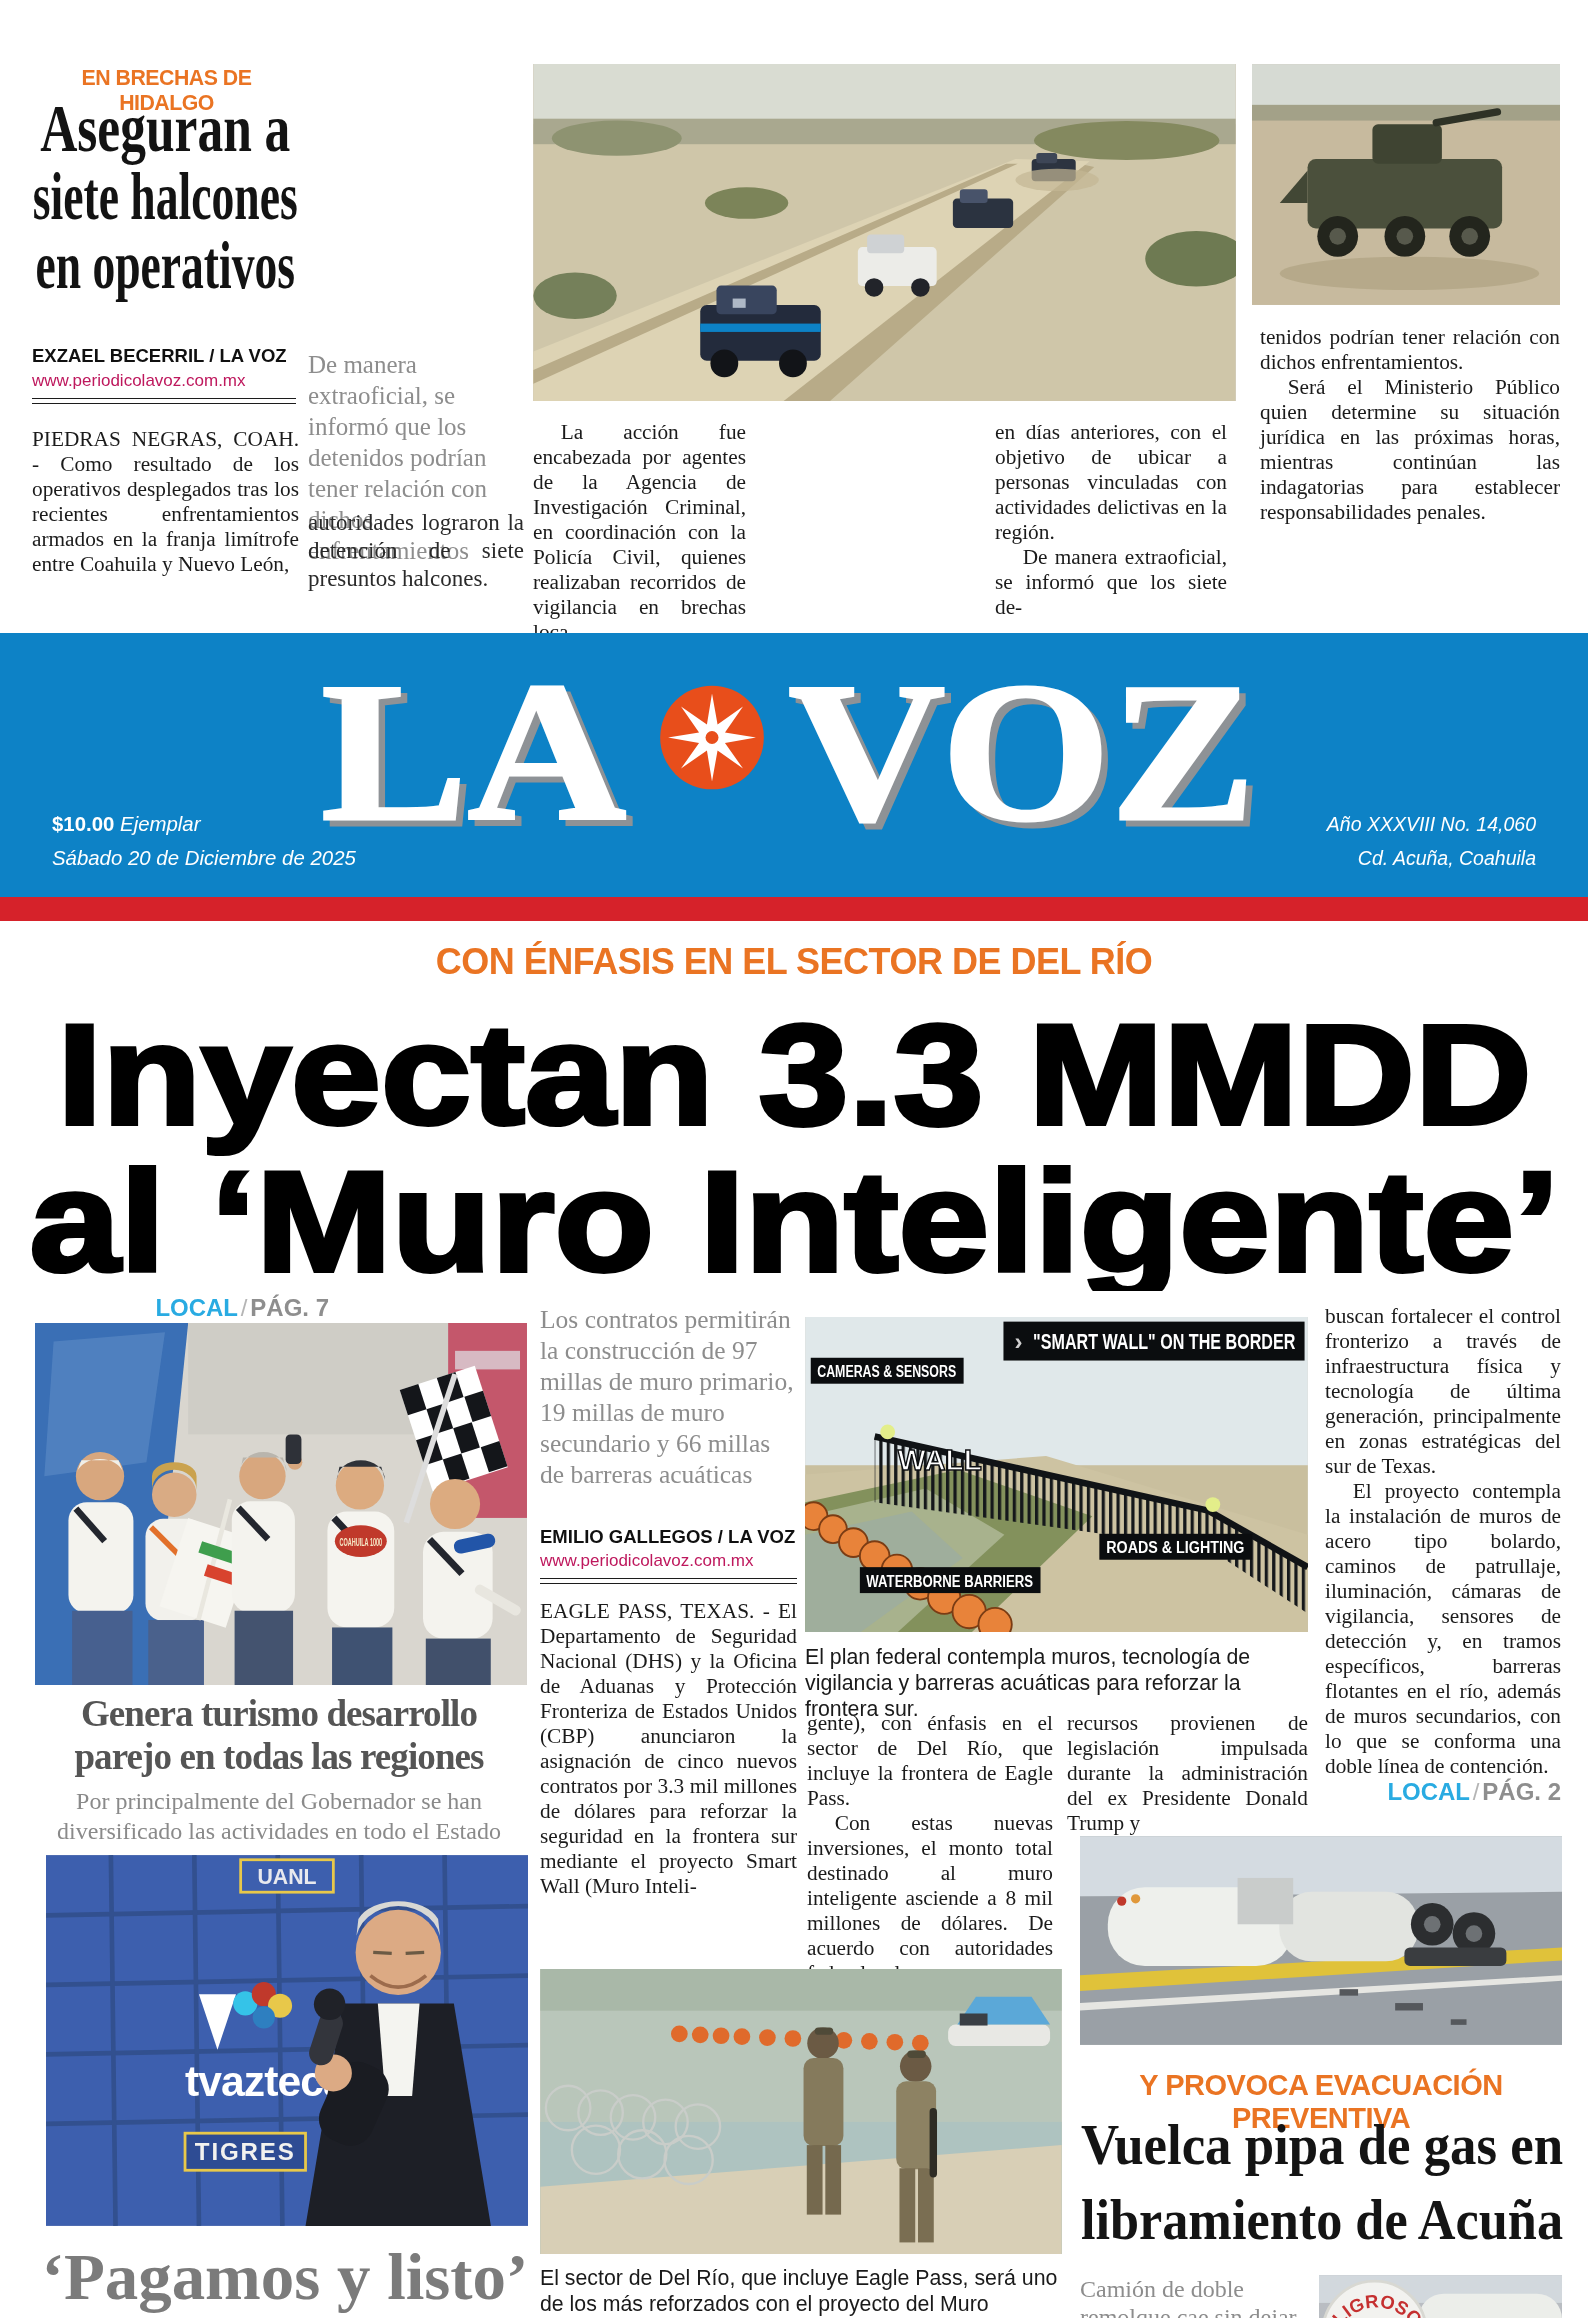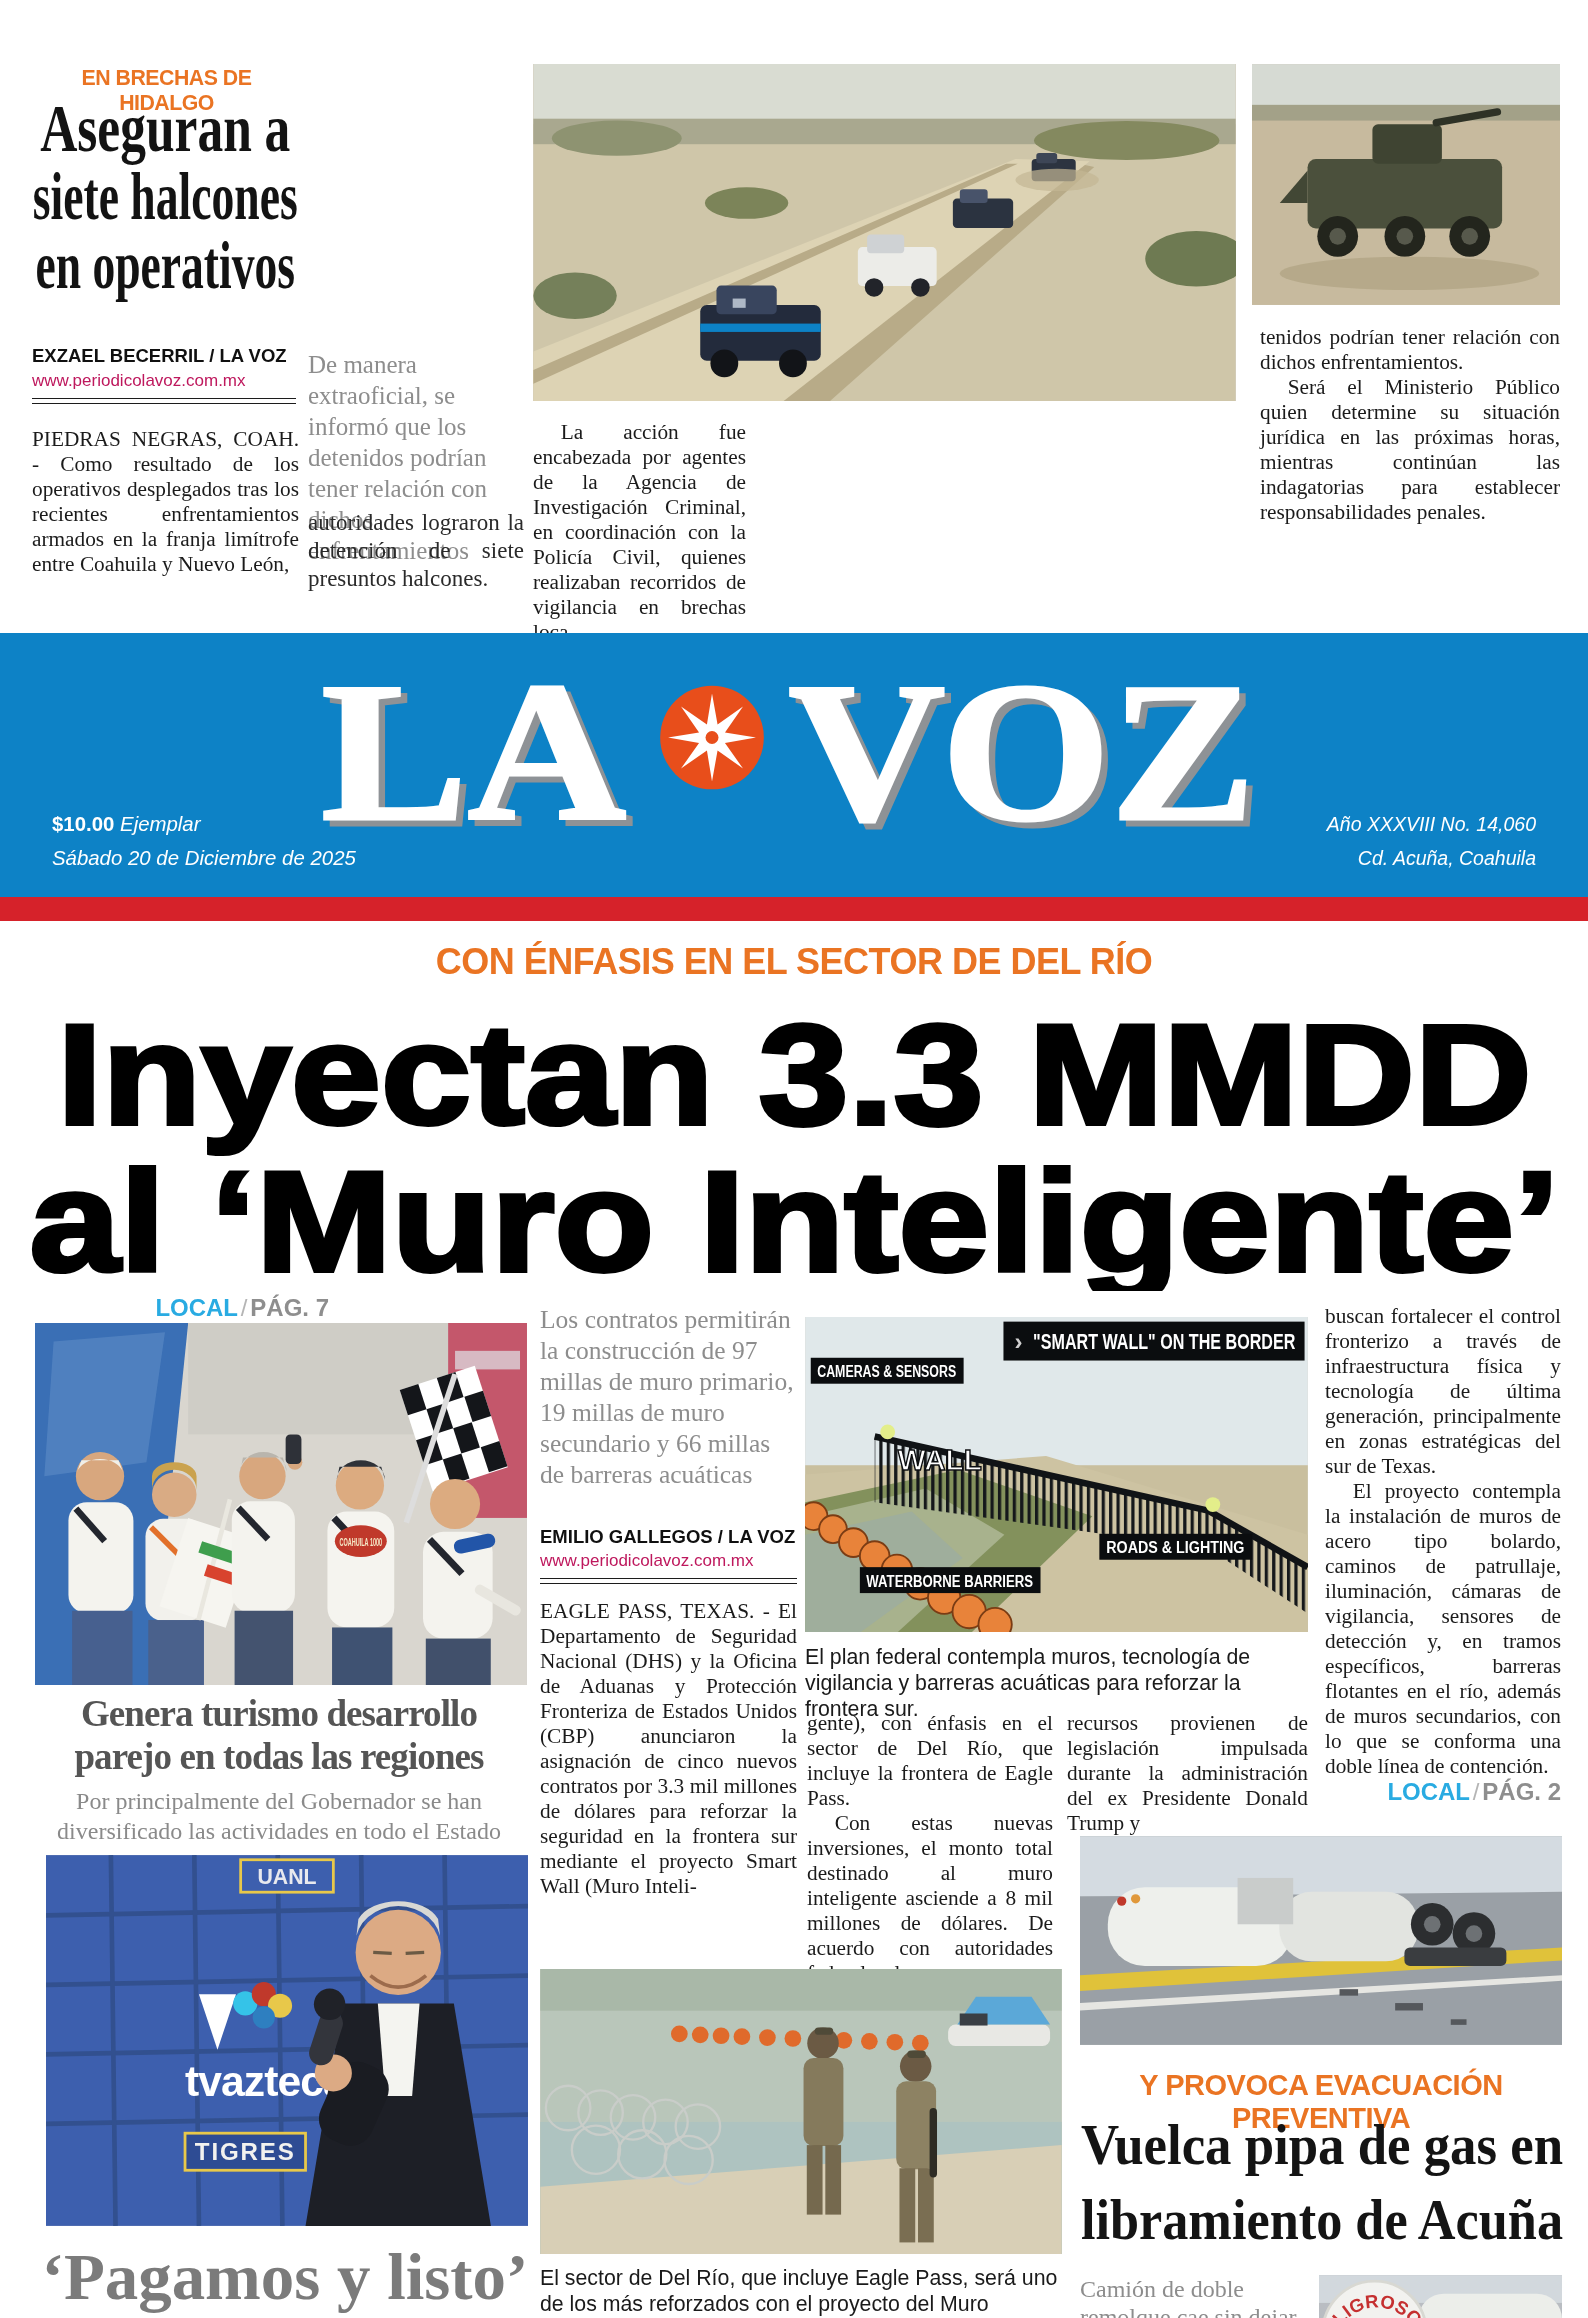--- a/index.html
+++ b/index.html
@@ -107,20 +107,24 @@
           <circle cx="330" cy="372" r="18" fill="#57594c"></circle>
           <circle cx="470" cy="372" r="18" fill="#57594c"></circle>
       </g>
       <ellipse cx="340" cy="452" rx="280" ry="36" fill="#b2a584" opacity="0.8"></ellipse>
     </svg>
   </div>
 
   <div class="abs body" style="left:533px;top:420px;width:213px;">
     <p style="text-indent:1.3em;">La acción fue encabezada por agentes de la Agencia de Investigación Criminal, en coordinación con la Policía Civil, quienes realizaban recorridos de vigilancia en brechas loca-</p>
   </div>
+  <div class="abs body" style="left:995px;top:420px;width:232px;">
+    <p>en días anteriores, con el objetivo de ubicar a personas vinculadas con actividades delictivas en la región.</p>
+    <p>De manera extraoficial, se informó que los siete de-</p>
+  </div>
   <div class="abs body" style="left:1260px;top:325px;width:300px;">
     <p>tenidos podrían tener relación con dichos enfrentamientos.</p>
     <p>Será el Ministerio Público quien determine su situación jurídica en las próximas horas, mientras continúan las indagatorias para establecer responsabilidades penales.</p>
   </div>
 
   <div class="abs" style="left:0;top:633px;width:1588px;height:264px;background:#0d82c6;">
     <svg class="abs" style="left:320px;top:4.6px;" width="946" height="199" viewBox="0 0 2040 430">
       <g fill="#8e9296" transform="translate(14,12)">
         <text class="serif" x="330" y="392" text-anchor="middle" font-size="430" font-weight="bold" textLength="660" lengthAdjust="spacingAndGlyphs" stroke="#8e9296" stroke-width="6">LA</text>
         <text class="serif" x="1515" y="392" text-anchor="middle" font-size="430" font-weight="bold" textLength="1010" lengthAdjust="spacingAndGlyphs" stroke="#8e9296" stroke-width="6">VOZ</text>

